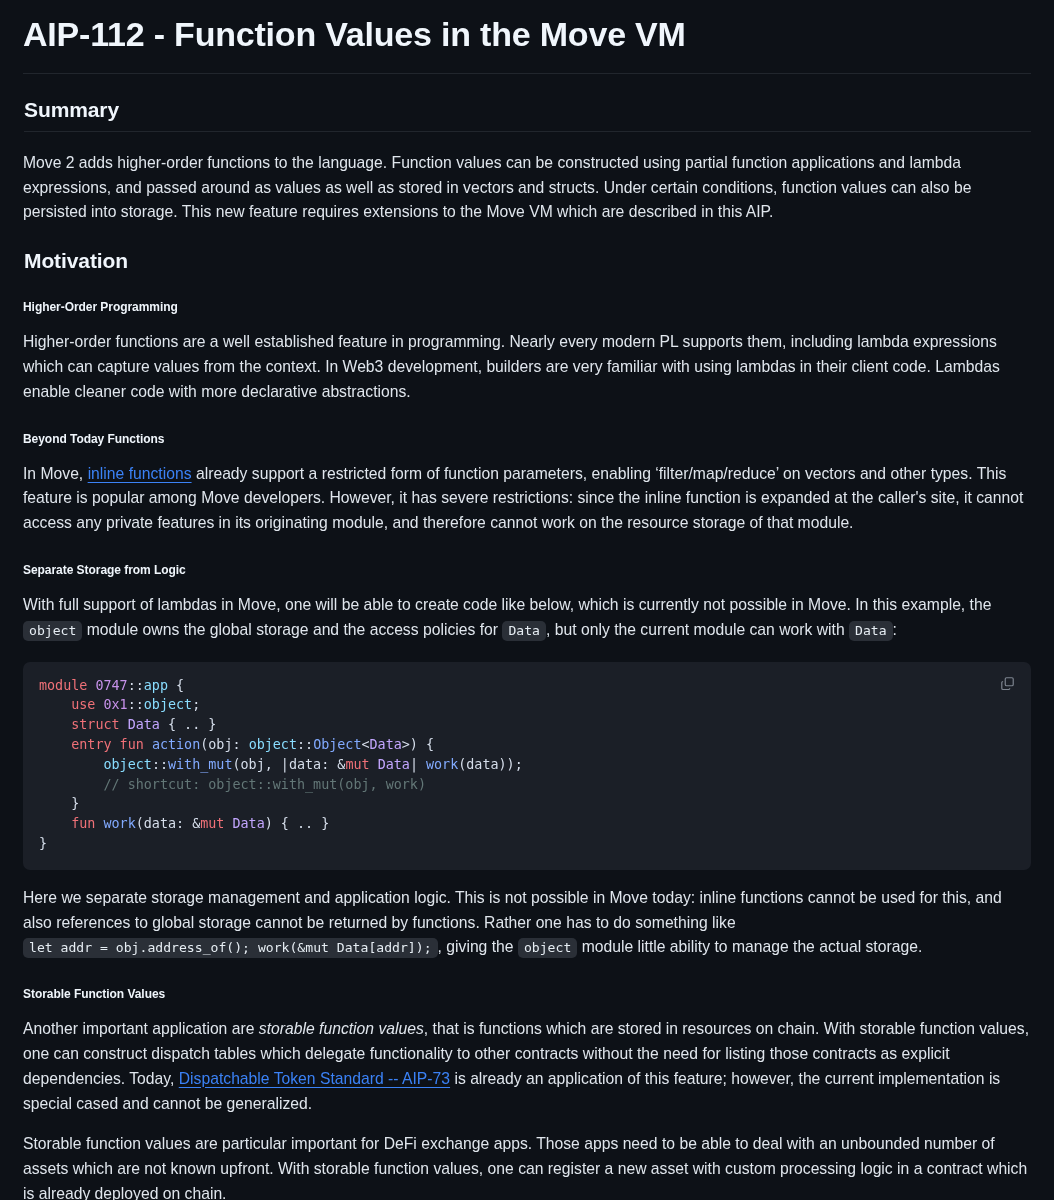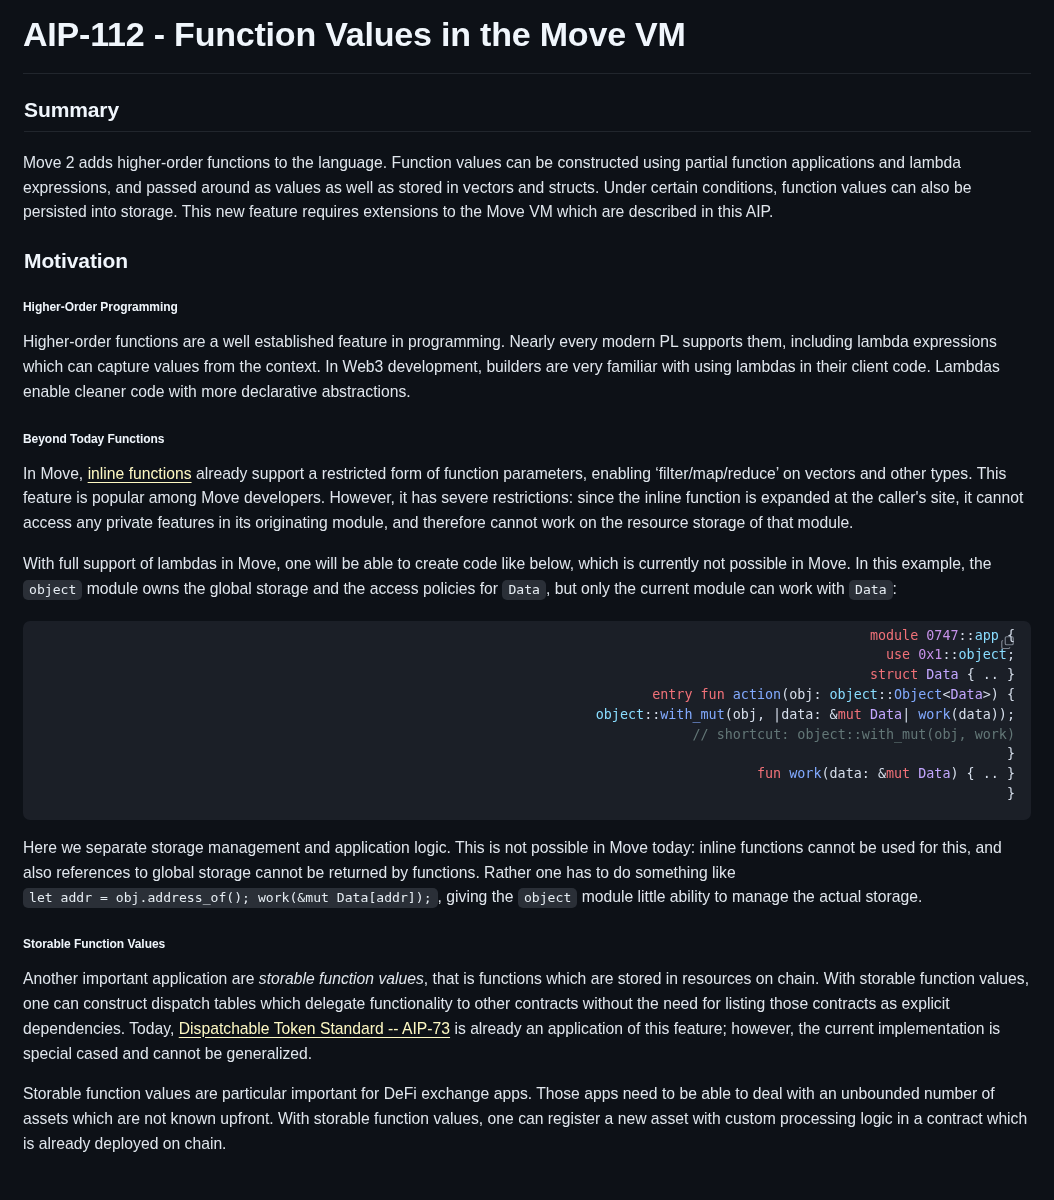--- a/index.html
+++ b/index.html
@@ -64,21 +64,21 @@
   p.para {
     font-size: 15.7px;
     line-height: 1.58;
     color: #e0e6ed;
     margin: 16px 0 0 0;
     letter-spacing: 0.01px;
   }
   p.para.first-after-rule { margin-top: 19px; }
 
   a.link {
-    color: #fef9c3;
+    color: #3b82f6;
     text-decoration: underline;
     text-underline-offset: 2.5px;
     text-decoration-thickness: 1px;
   }
   em { font-style: italic; }
 
   code.inline {
     font-family: "DejaVu Sans Mono", "Liberation Mono", monospace;
     font-size: 13.1px;
     background: #2a2f37;
@@ -87,23 +87,22 @@
     color: #e6edf3;
     white-space: pre;
     line-height: 1.2;
   }
 
   .codeblock {
     position: relative;
     background: #1b1f27;
     border-radius: 7px;
     margin: 19px 0 0 0;
-    padding: 5px 16px 16px 16px;
+    padding: 14px 16px 16px 16px;
     overflow: hidden;
-    text-align: right;
   }
   .codeblock pre {
     margin: 0;
     font-family: "DejaVu Sans Mono", "Liberation Mono", monospace;
     font-size: 13.4px;
     line-height: 19.8px;
     color: #d6deeb;
     white-space: pre;
     tab-size: 4;
   }
@@ -141,20 +140,21 @@
   <p class="para first-after-rule">Move 2 adds higher-order functions to the language. Function values can be constructed using partial function applications and lambda expressions, and passed around as values as well as stored in vectors and structs. Under certain conditions, function values can also be persisted into storage. This new feature requires extensions to the Move VM which are described in this AIP.</p>
 
   <h2 class="sec noruled">Motivation</h2>
 
   <h3 class="sub">Higher-Order Programming</h3>
   <p class="para">Higher-order functions are a well established feature in programming. Nearly every modern PL supports them, including lambda expressions which can capture values from the context. In Web3 development, builders are very familiar with using lambdas in their client code. Lambdas enable cleaner code with more declarative abstractions.</p>
 
   <h3 class="sub">Beyond Today Functions</h3>
   <p class="para"><span>In Move, </span><a class="link" href="#">inline functions</a><span> already support a restricted form of function parameters, enabling ‘filter/map/reduce’ on vectors and other types. This feature is popular among Move developers. However, it has severe restrictions: since the inline function is expanded at the caller's site, it cannot access any private features in its originating module, and therefore cannot work on the resource storage of that module.</span></p>
 
+  <h3 class="sub">Separate Storage from Logic</h3>
   <p class="para"><span>With full support of lambdas in Move, one will be able to create code like below, which is currently not possible in Move. In this example, the </span><code class="inline">object</code><span> module owns the global storage and the access policies for </span><code class="inline">Data</code><span>, but only the current module can work with </span><code class="inline">Data</code><span>:</span></p>
 
   <div class="codeblock">
     <div class="copy-btn" title="Copy">
       <svg width="15" height="15" viewBox="0 0 16 16" fill="none" stroke="#b9c2cf" stroke-width="1.25">
         <rect x="5.6" y="1.9" width="8.5" height="8.5" rx="1.4"></rect>
         <path d="M10.4 13.0 a1.4 1.4 0 0 1 -1.4 1.4 H3.3 a1.4 1.4 0 0 1 -1.4 -1.4 V7.3 a1.4 1.4 0 0 1 1.4 -1.4"></path>
       </svg>
     </div>
     <pre><span class="tok-kw">module</span> <span class="tok-num">0747</span><span class="tok-pun">::</span><span class="tok-mod">app</span> <span class="tok-pun">{</span>

